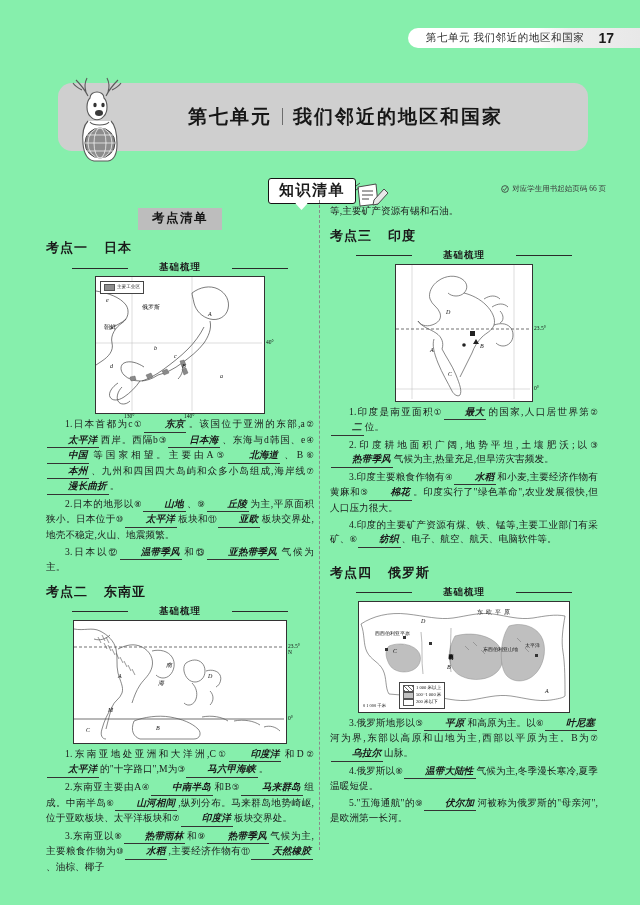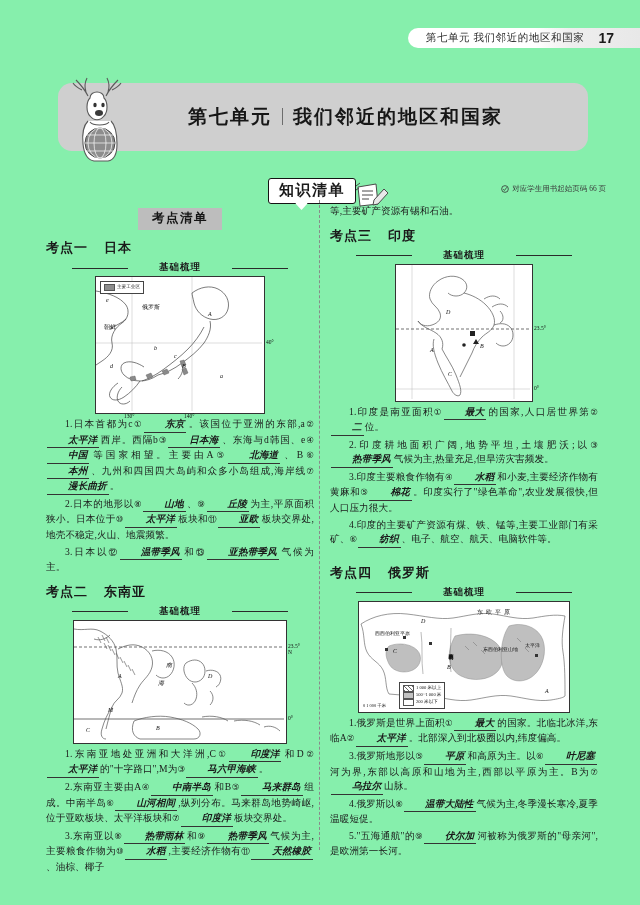--- a/index.html
+++ b/index.html
@@ -384,20 +384,19 @@
           </div>
         <div class="legendrow">
             <span class="sw lt"></span>
             <span>200 米以下</span>
           </div>
       </div>
       <div class="maplabel" style="left:4px;bottom:4px;font-size:4.4px;">0        1 000 千米</div>
     </div>
 
     <div class="paras">
-        <p class="ptext ind"><span>1.俄罗斯是世界上面积</span><span class="cnum">①</span><span class="blank">最大</span><span>的国家。北临北冰洋,东临A</span><span class="cnum">②</span><span class="blank">太平洋</span><span>。北部深入到北极圈以内,纬度偏高。</span></p>
         <p class="ptext ind"><span>3.俄罗斯地形以</span><span class="cnum">⑤</span><span class="blank">平原</span><span>和高原为主。以</span><span class="cnum">⑥</span><span class="blank">叶尼塞</span><span>河为界,东部以高原和山地为主,西部以平原为主。B为</span><span class="cnum">⑦</span><span class="blank">乌拉尔</span><span>山脉。</span></p>
         <p class="ptext ind"><span>4.俄罗斯以</span><span class="cnum">⑧</span><span class="blank">温带大陆性</span><span>气候为主,冬季漫长寒冷,夏季温暖短促。</span></p>
         <p class="ptext ind"><span>5."五海通航"的</span><span class="cnum">⑨</span><span class="blank">伏尔加</span><span>河被称为俄罗斯的"母亲河",是欧洲第一长河。</span></p>
       </div>
   </div>
 
 </div>
 
 </body></html>

